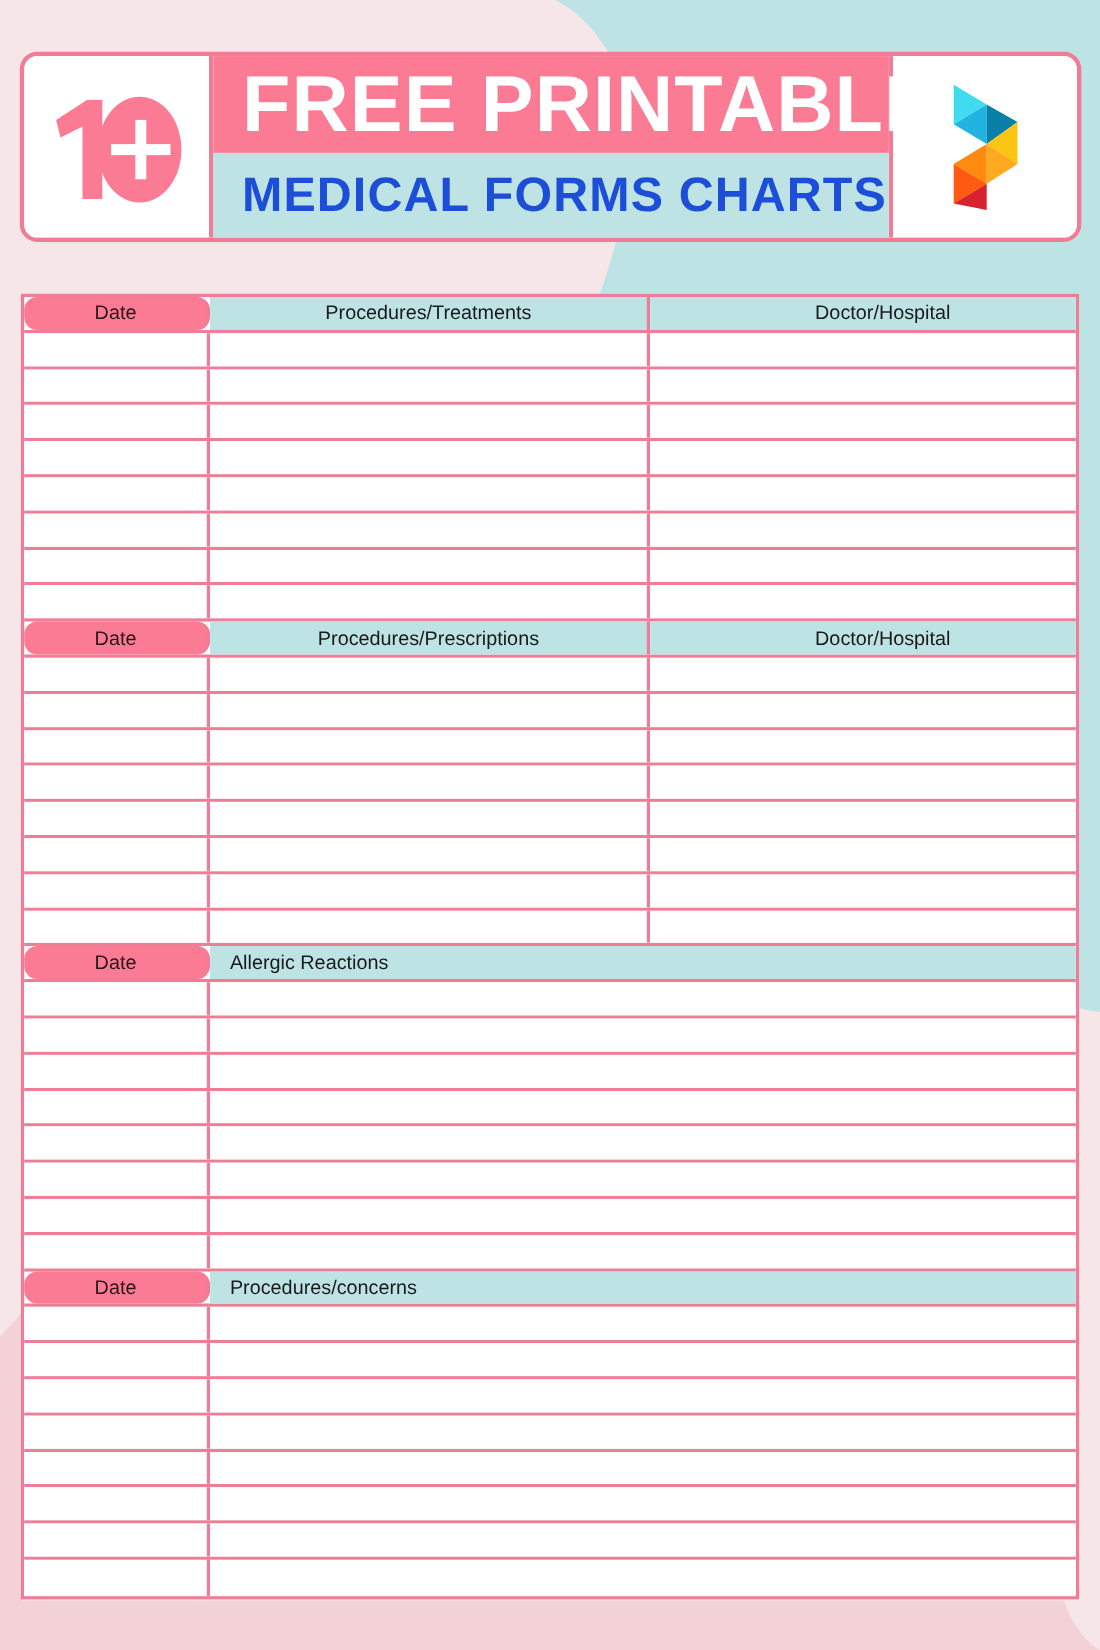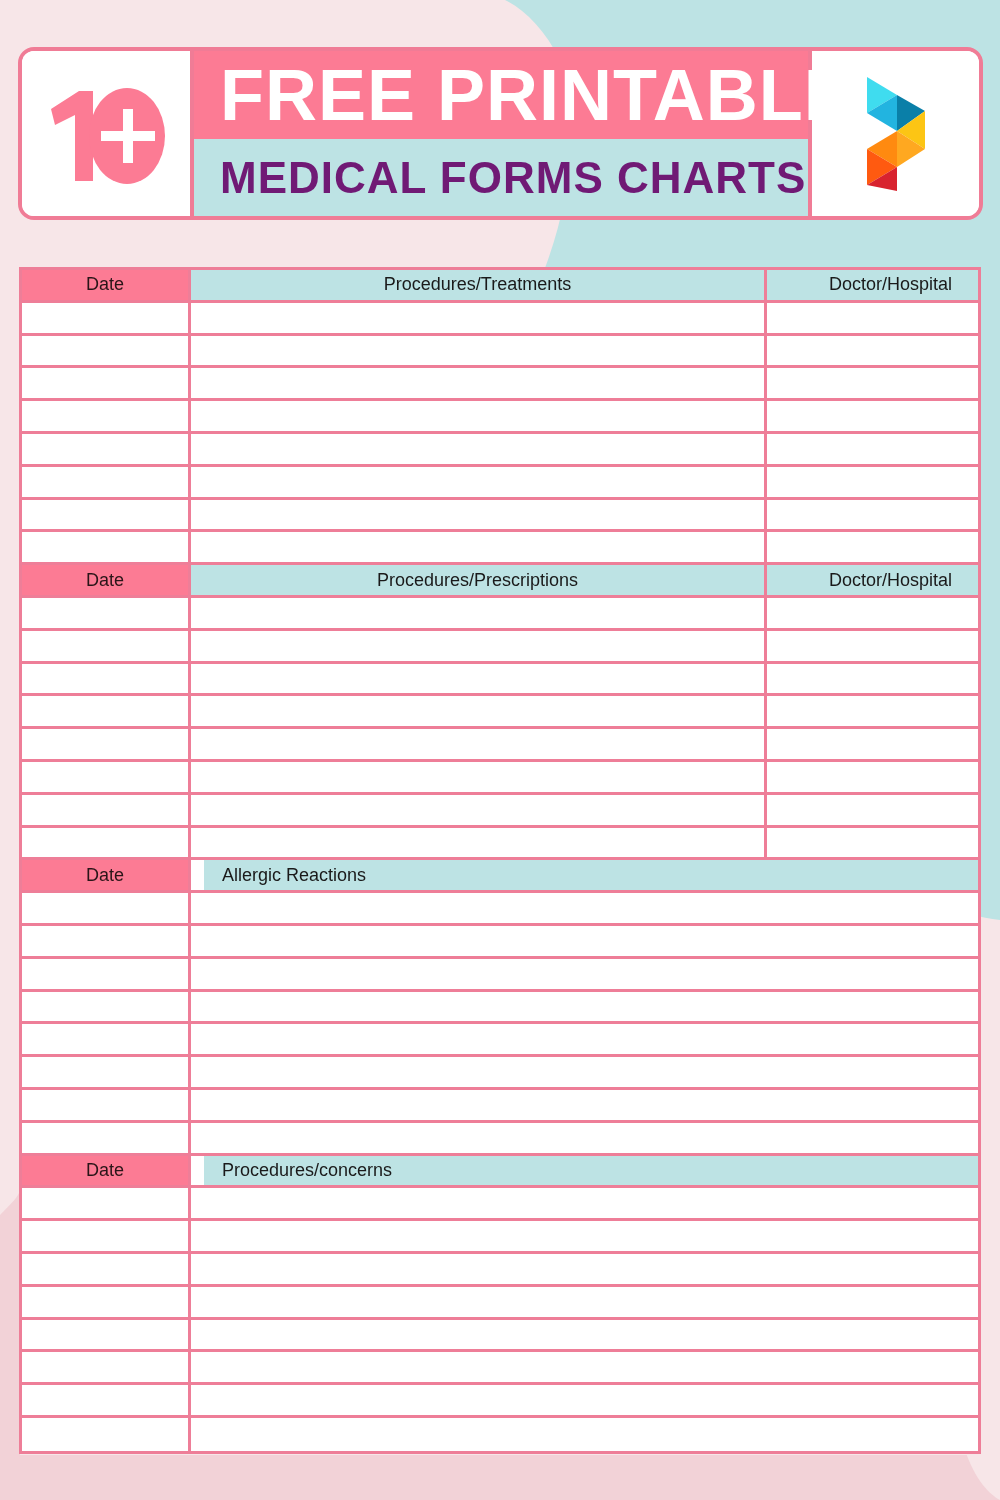--- a/index.html
+++ b/index.html
@@ -24,50 +24,50 @@
       position: absolute; left: 168px; top: 0; width: 622px; height: 100%;
       border-left: 4px solid #f07c96; border-right: 4px solid #f07c96;
     }
     .title-top {
       position: absolute; left: 0; top: 0; right: 0; height: 88px;
       background: #fc7b94; color: #fff; font-weight: 700; font-size: 72px;
       letter-spacing: 1px; line-height: 88px; padding-left: 26px; white-space: nowrap;
     }
     .title-bottom {
       position: absolute; left: 0; top: 88px; right: 0; bottom: 0;
-      background: #bde3e4; color: #701a75; font-weight: 700; font-size: 44px;
+      background: #bde3e4; color: #1d4ed8; font-weight: 700; font-size: 44px;
       line-height: 78px; padding-left: 26px; white-space: nowrap; letter-spacing: 1px;
     }
     .banner .logo {
       position: absolute; right: 0; top: 0; width: 167px; height: 100%;
       display: flex; align-items: center; justify-content: center; background: #fff;
     }
     .form {
       position: absolute; left: 19px; top: 267px; width: 962px;
       border: 3px solid #ee7e98; background: #fff; z-index: 2;
     }
     .section { display: block; }
     .row { display: flex; height: 32.8px; border-bottom: 3px solid #ee7e98; }
     .form .section:last-child .row:last-child { border-bottom: none; }
     .cell { border-right: 3px solid #ee7e98; height: 100%; }
     .cell:last-child { border-right: none; padding-left: 36px; }
     .c-date { width: 169px; flex: none; }
-    .c-mid { width: 576px; flex: none; }
+    .c-mid { width: 400px; flex: none; }
     .c-right { flex: 1; }
     .c-wide { flex: 1; }
     .hdr .c-date {
       background: #fc7b94; color: #2a1518; font-size: 18px;
-      display: flex; align-items: center; justify-content: center;
+      display: flex; align-items: center; justify-content: center; border-radius: 12px;
     }
     .hdr .c-mid, .hdr .c-right, .hdr .c-wide {
       background: #bde3e4; color: #1a1a1a; font-size: 18px;
       display: flex; align-items: center;
     }
     .hdr .c-mid, .hdr .c-right { justify-content: center; }
-    .hdr .c-wide { justify-content: flex-start; padding-left: 18px; margin-left: 13px; }
+    .hdr .c-wide { justify-content: flex-start; padding-left: 18px; }
     .blank { background: #fff; }
   </style>
 </head>
 <body>
 
 <svg class="bg-layer" width="1000" height="1500" viewBox="0 0 1000 1500">
   <rect x="0" y="0" width="1000" height="1500" fill="#f7e6e8"></rect>
   <path d="M505 0 L1000 0 L1000 920 C 960 915, 930 900, 905 880 L 905 268 L 545 268 C 570 200, 575 150, 560 60 C 545 30, 525 10, 505 0 Z" fill="#bde3e4"></path>
   <path d="M0 1215 C 10 1205, 20 1195, 20 1190 L20 1500 L0 1500 Z" fill="#f2d2d7"></path>
   <path d="M0 1455 L 1000 1455 L1000 1500 L0 1500 Z" fill="#f2d2d7"></path>

